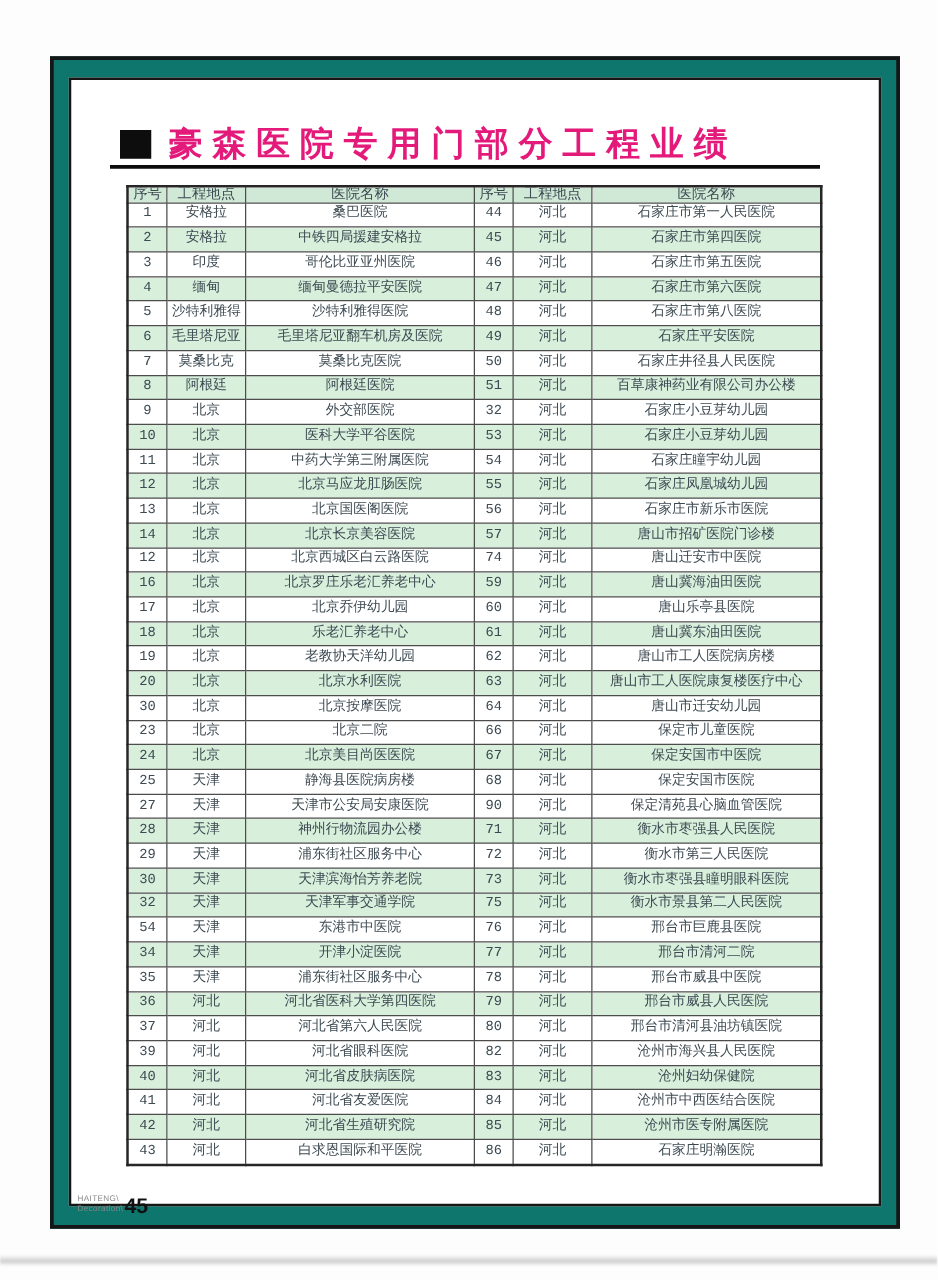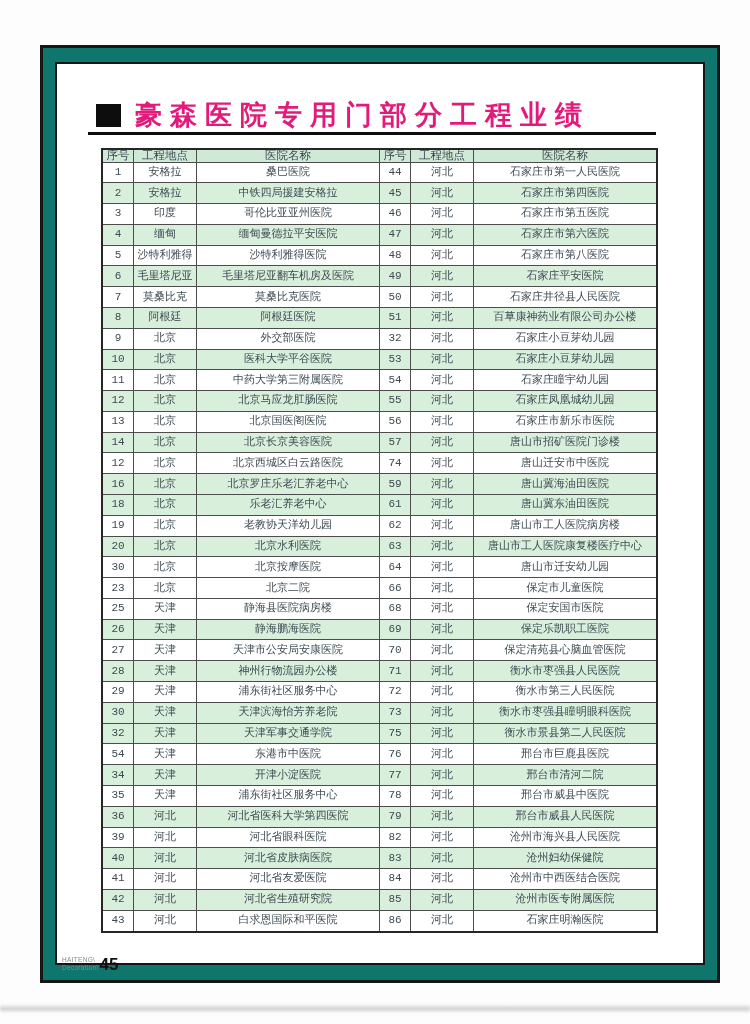--- a/index.html
+++ b/index.html
@@ -215,20 +215,28 @@
             <td class="col-name">唐山迁安市中医院</td>
           </tr>
           <tr class="alt">
             <td class="col-num">16</td>
             <td class="col-loc">北京</td>
             <td class="col-name">北京罗庄乐老汇养老中心</td>
             <td class="col-num">59</td>
             <td class="col-loc">河北</td>
             <td class="col-name">唐山冀海油田医院</td>
           </tr>
+          <tr>
+            <td class="col-num">17</td>
+            <td class="col-loc">北京</td>
+            <td class="col-name">北京乔伊幼儿园</td>
+            <td class="col-num">60</td>
+            <td class="col-loc">河北</td>
+            <td class="col-name">唐山乐亭县医院</td>
+          </tr>
           <tr class="alt">
             <td class="col-num">18</td>
             <td class="col-loc">北京</td>
             <td class="col-name">乐老汇养老中心</td>
             <td class="col-num">61</td>
             <td class="col-loc">河北</td>
             <td class="col-name">唐山冀东油田医院</td>
           </tr>
           <tr>
             <td class="col-num">19</td>
@@ -255,41 +263,41 @@
             <td class="col-name">唐山市迁安幼儿园</td>
           </tr>
           <tr>
             <td class="col-num">23</td>
             <td class="col-loc">北京</td>
             <td class="col-name">北京二院</td>
             <td class="col-num">66</td>
             <td class="col-loc">河北</td>
             <td class="col-name">保定市儿童医院</td>
           </tr>
+          <tr class="alt">
+            <td class="col-num">24</td>
+            <td class="col-loc">北京</td>
+            <td class="col-name">北京美目尚医医院</td>
+            <td class="col-num">67</td>
+            <td class="col-loc">河北</td>
+            <td class="col-name">保定安国市中医院</td>
+          </tr>
           <tr>
             <td class="col-num">25</td>
             <td class="col-loc">天津</td>
             <td class="col-name">静海县医院病房楼</td>
             <td class="col-num">68</td>
             <td class="col-loc">河北</td>
             <td class="col-name">保定安国市医院</td>
           </tr>
-          <tr class="alt">
-            <td class="col-num">26</td>
-            <td class="col-loc">天津</td>
-            <td class="col-name">静海鹏海医院</td>
-            <td class="col-num">69</td>
-            <td class="col-loc">河北</td>
-            <td class="col-name">保定乐凯职工医院</td>
-          </tr>
           <tr>
             <td class="col-num">27</td>
             <td class="col-loc">天津</td>
             <td class="col-name">天津市公安局安康医院</td>
-            <td class="col-num">70</td>
+            <td class="col-num">90</td>
             <td class="col-loc">河北</td>
             <td class="col-name">保定清苑县心脑血管医院</td>
           </tr>
           <tr class="alt">
             <td class="col-num">28</td>
             <td class="col-loc">天津</td>
             <td class="col-name">神州行物流园办公楼</td>
             <td class="col-num">71</td>
             <td class="col-loc">河北</td>
             <td class="col-name">衡水市枣强县人民医院</td>
@@ -342,20 +350,28 @@
             <td class="col-loc">河北</td>
             <td class="col-name">邢台市威县中医院</td>
           </tr>
           <tr class="alt">
             <td class="col-num">36</td>
             <td class="col-loc">河北</td>
             <td class="col-name">河北省医科大学第四医院</td>
             <td class="col-num">79</td>
             <td class="col-loc">河北</td>
             <td class="col-name">邢台市威县人民医院</td>
+          </tr>
+          <tr>
+            <td class="col-num">37</td>
+            <td class="col-loc">河北</td>
+            <td class="col-name">河北省第六人民医院</td>
+            <td class="col-num">80</td>
+            <td class="col-loc">河北</td>
+            <td class="col-name">邢台市清河县油坊镇医院</td>
           </tr>
           <tr>
             <td class="col-num">39</td>
             <td class="col-loc">河北</td>
             <td class="col-name">河北省眼科医院</td>
             <td class="col-num">82</td>
             <td class="col-loc">河北</td>
             <td class="col-name">沧州市海兴县人民医院</td>
           </tr>
           <tr class="alt">

